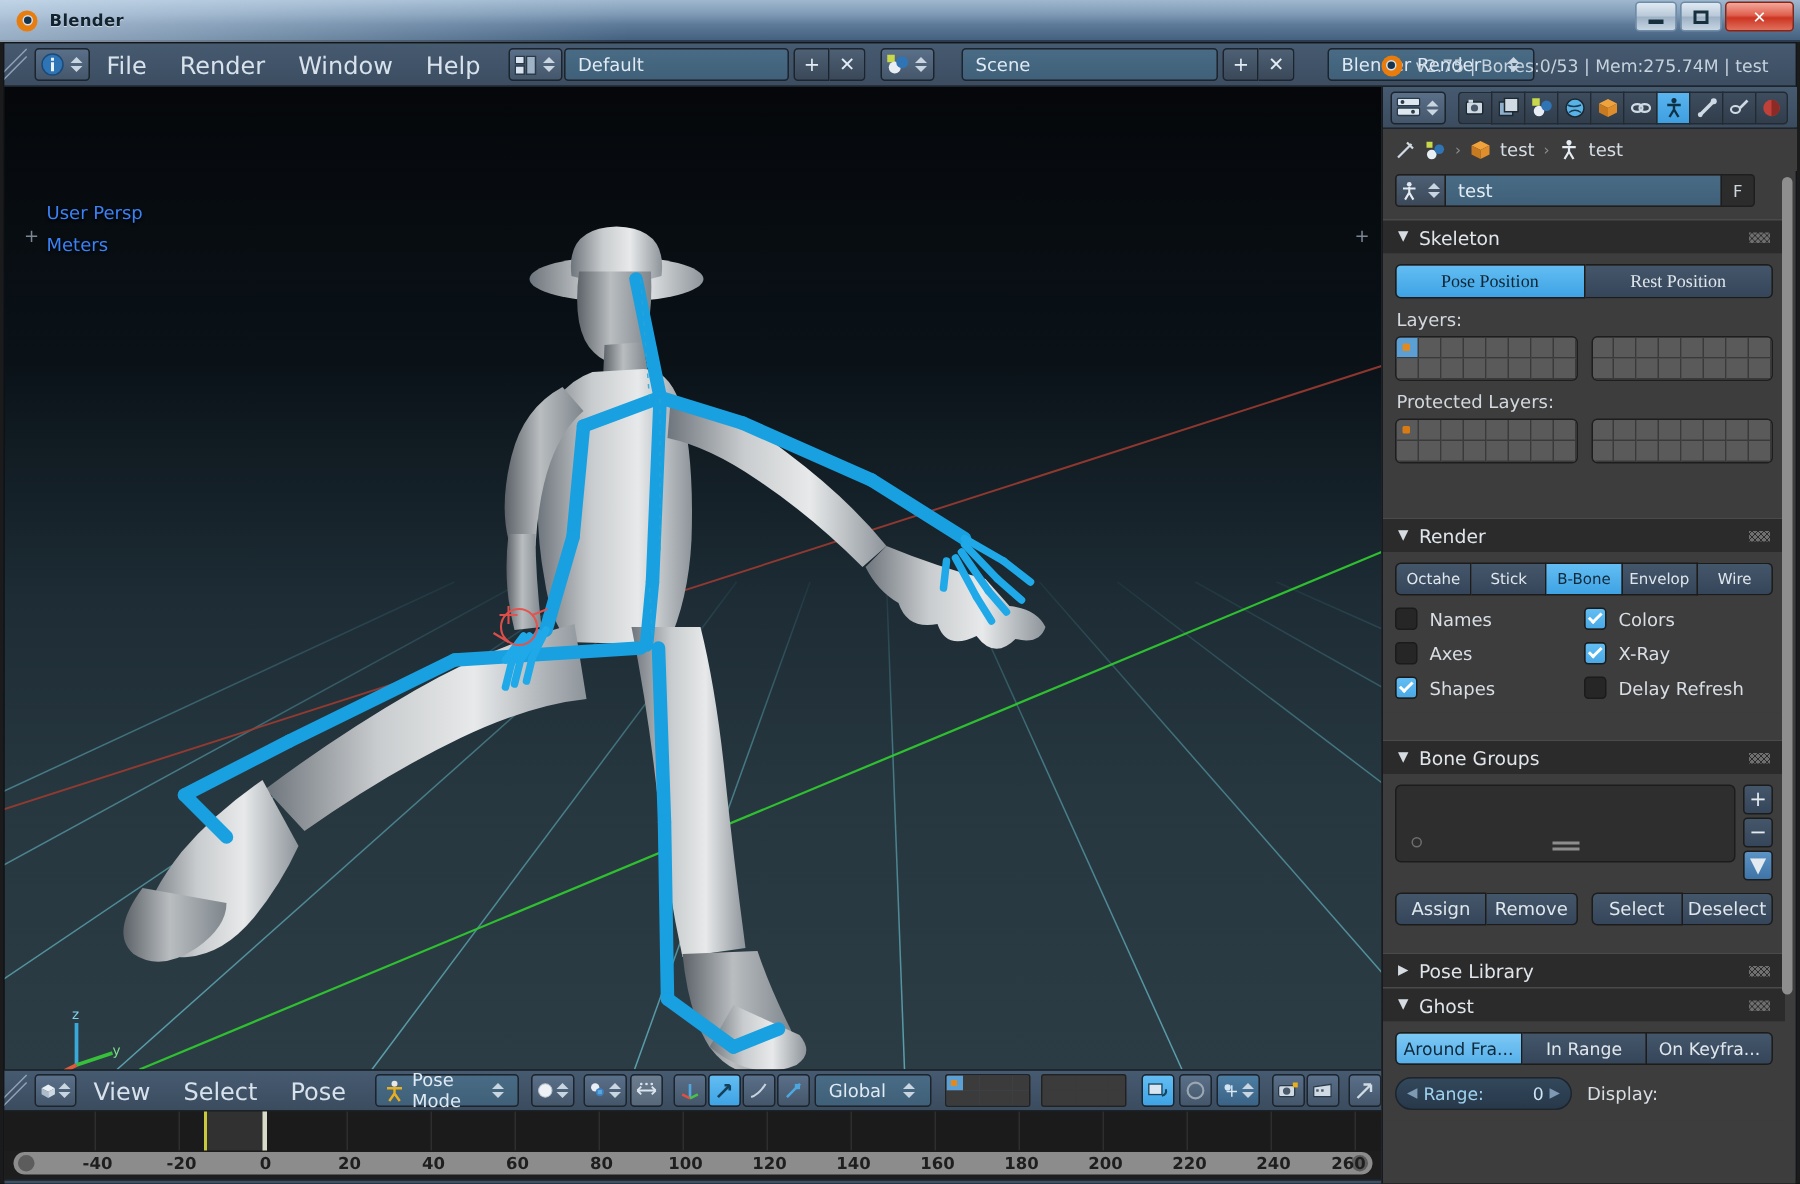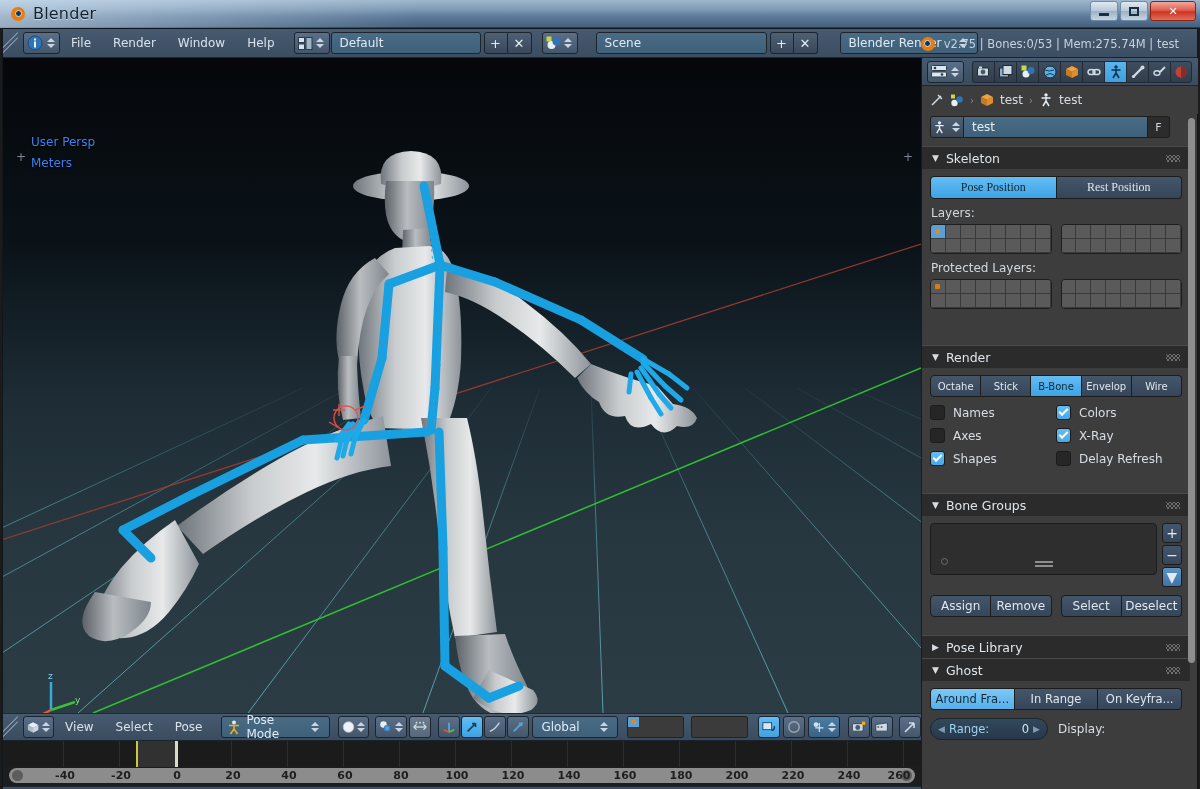--- a/index.html
+++ b/index.html
@@ -27,21 +27,21 @@
   }
   .tb-icon .bo-ring{
     position:absolute;left:1px;top:1px;width:14px;height:14px;border-radius:50%;
     background:#e87d0d;
   }
   .tb-icon .bo-eye{
     position:absolute;left:4.5px;top:4.5px;width:7px;height:7px;border-radius:50%;
     background:#19334d;border:1.5px solid #cfe3f2;
   }
   .tb-title {
-    font-size:16px; color:#12232f; font-weight:normal; letter-spacing:.2px;
+    font-size:11px; color:#12232f; font-weight:bold; letter-spacing:.2px;
     text-shadow: 0 1px 0 rgba(255,255,255,.55);
     position:relative; z-index:2;
   }
   .wbtns { position:absolute; right:4px; top:1px; display:flex; gap:2px; }
   .wbtn {
     width:28px;height:20px;border:1px solid #6f8ba6;border-radius:3px;
     background: linear-gradient(to bottom,#dfe9f2 0%, #b9c9d9 48%, #9db1c5 52%, #c6d5e3 100%);
     display:flex;align-items:center;justify-content:center;
     font-size:11px;color:#17303f;
   }
@@ -71,21 +71,21 @@
     transform:rotate(-45deg); left:-4px;
   }
   .grip::before{top:9px;} .grip::after{top:14px;}
   .hdr-iconbtn {
     height:22px;min-width:22px;border-radius:3px;border:1px solid #1c242e;
     background: linear-gradient(to bottom,#5a7089,#44566a);
     display:flex;align-items:center;justify-content:center;
     margin-left:4px;padding:0 3px;
   }
   .menu-item {
-    font-size:12px;color:#d8e2ec;padding:0 11px;height:22px;
+    font-size:16px;color:#d8e2ec;padding:0 11px;height:22px;
     display:flex;align-items:center;
   }
   .spin {
     width:11px;height:18px;display:flex;flex-direction:column;align-items:center;justify-content:center;
     gap:2px;margin-left:2px;
   }
   .spin i{ width:0;height:0;border-left:4px solid transparent;border-right:4px solid transparent; }
   .spin i.up{ border-bottom:4px solid #c9d6e2; }
   .spin i.dn{ border-top:4px solid #c9d6e2; }
 

